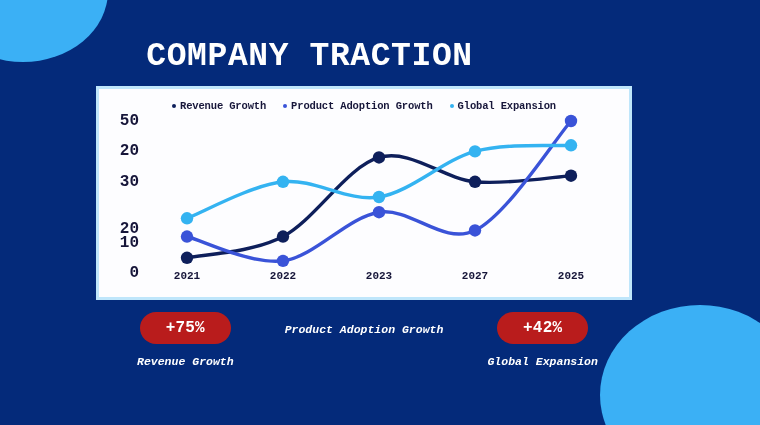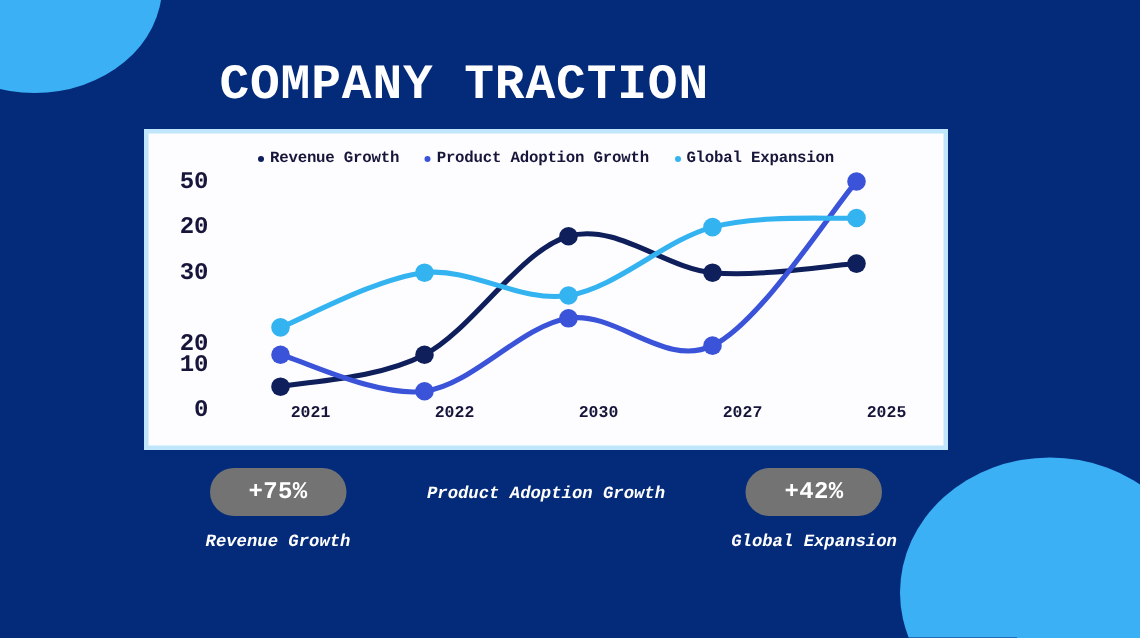--- a/index.html
+++ b/index.html
@@ -88,39 +88,38 @@
     left:46px; right:6px; bottom:11px;
     height:16px;
   }
   .x-tick{
     position:absolute;
     font-size:11px;
     font-weight:bold;
     color:#17163a;
     transform:translateX(-50%);
     white-space:nowrap;
-    margin-left:20px;
   }
   svg.plot-svg{
     position:absolute;
     left:0; top:0;
     width:530px; height:208px;
     overflow:visible;
   }
 
   
   .stats{
     position:absolute;
     left:96px; top:312px;
     width:536px;
     display:flex;
   }
   .stat{ flex:1; display:flex; flex-direction:column; align-items:center; }
   .stat-badge{
-    background:#737373;
+    background:#b91c1c;
     color:#ffffff;
     font-size:16px;
     font-weight:bold;
     border-radius:18px;
     padding:7px 26px;
     min-width:86px;
     text-align:center;
     letter-spacing:0.2px;
   }
   .stat-caption{
@@ -185,21 +184,21 @@
             <circle cx="472" cy="32" r="6.2" fill="#3a53d8"></circle>
             <circle cx="88" cy="129.28" r="6.2" fill="#34b3f1"></circle>
             <circle cx="184" cy="92.8" r="6.2" fill="#34b3f1"></circle>
             <circle cx="280" cy="108" r="6.2" fill="#34b3f1"></circle>
             <circle cx="376" cy="62.39999999999999" r="6.2" fill="#34b3f1"></circle>
             <circle cx="472" cy="56.32000000000001" r="6.2" fill="#34b3f1"></circle>
           </svg>
         <div class="x-labels" id="x-labels">
             <div class="x-tick" style="left: 42px;">2021</div>
             <div class="x-tick" style="left: 138px;">2022</div>
-            <div class="x-tick" style="left: 234px;">2030</div>
+            <div class="x-tick" style="left: 234px;">2023</div>
             <div class="x-tick" style="left: 330px;">2027</div>
             <div class="x-tick" style="left: 426px;">2025</div>
           </div>
       </div>
 
     </div>
   </div>
 
   <div class="stats">
     <div class="stat">

